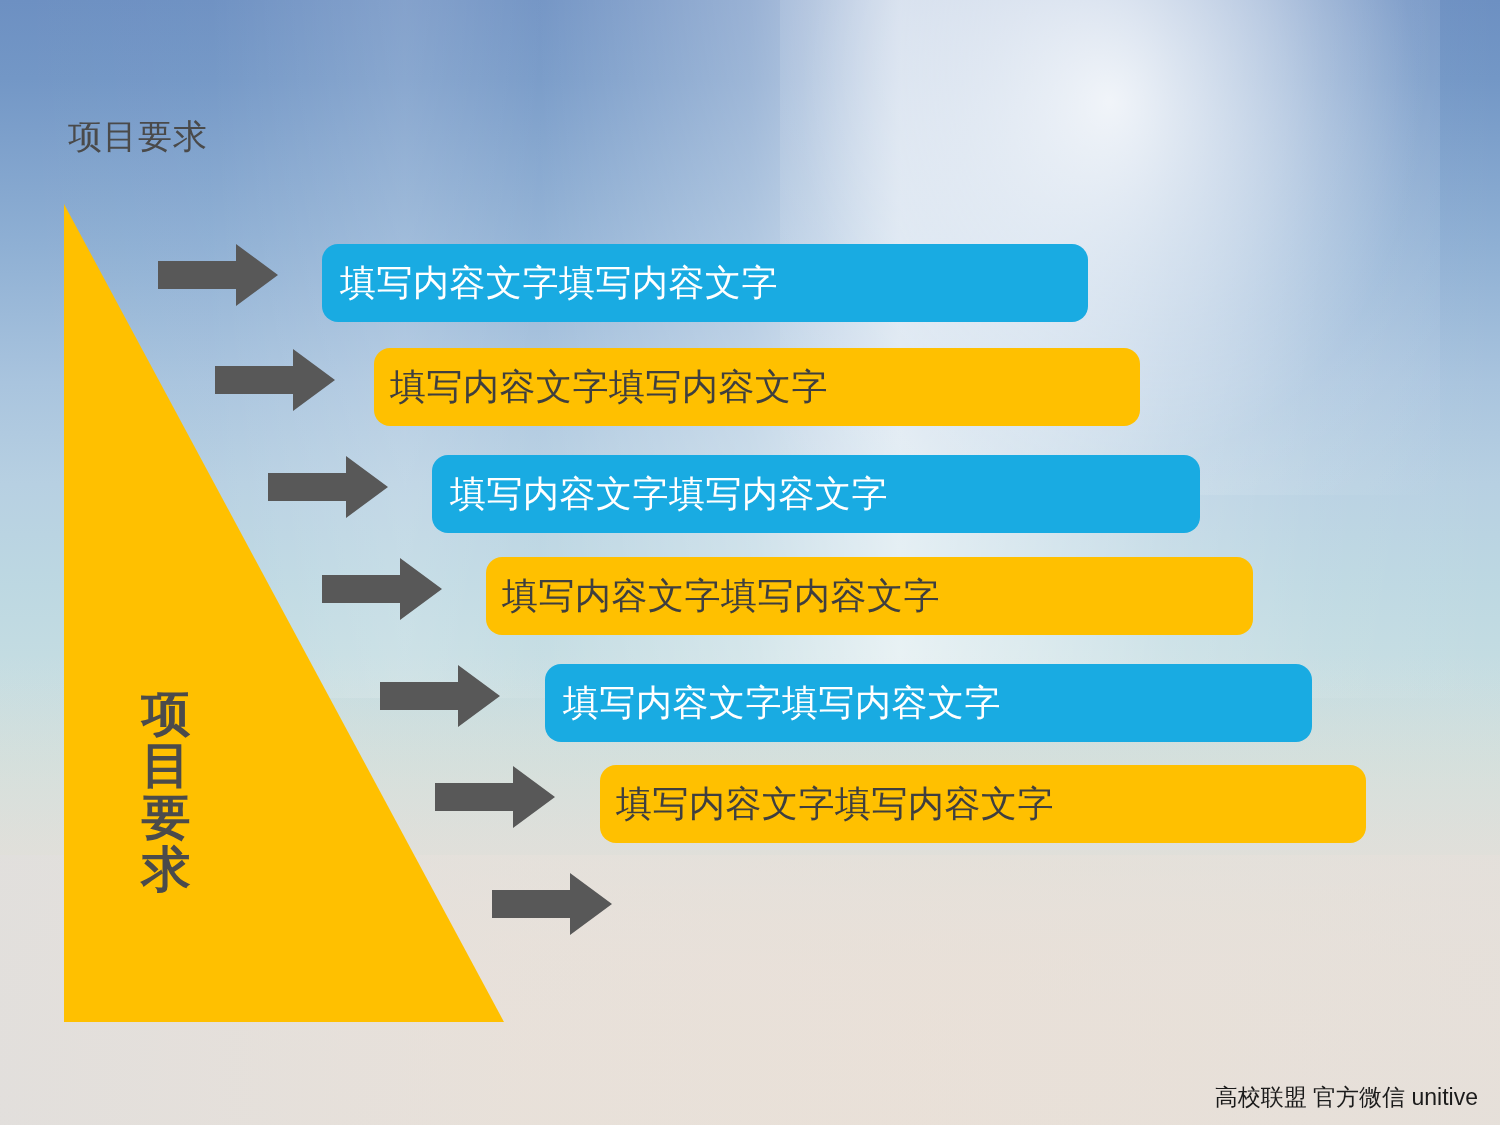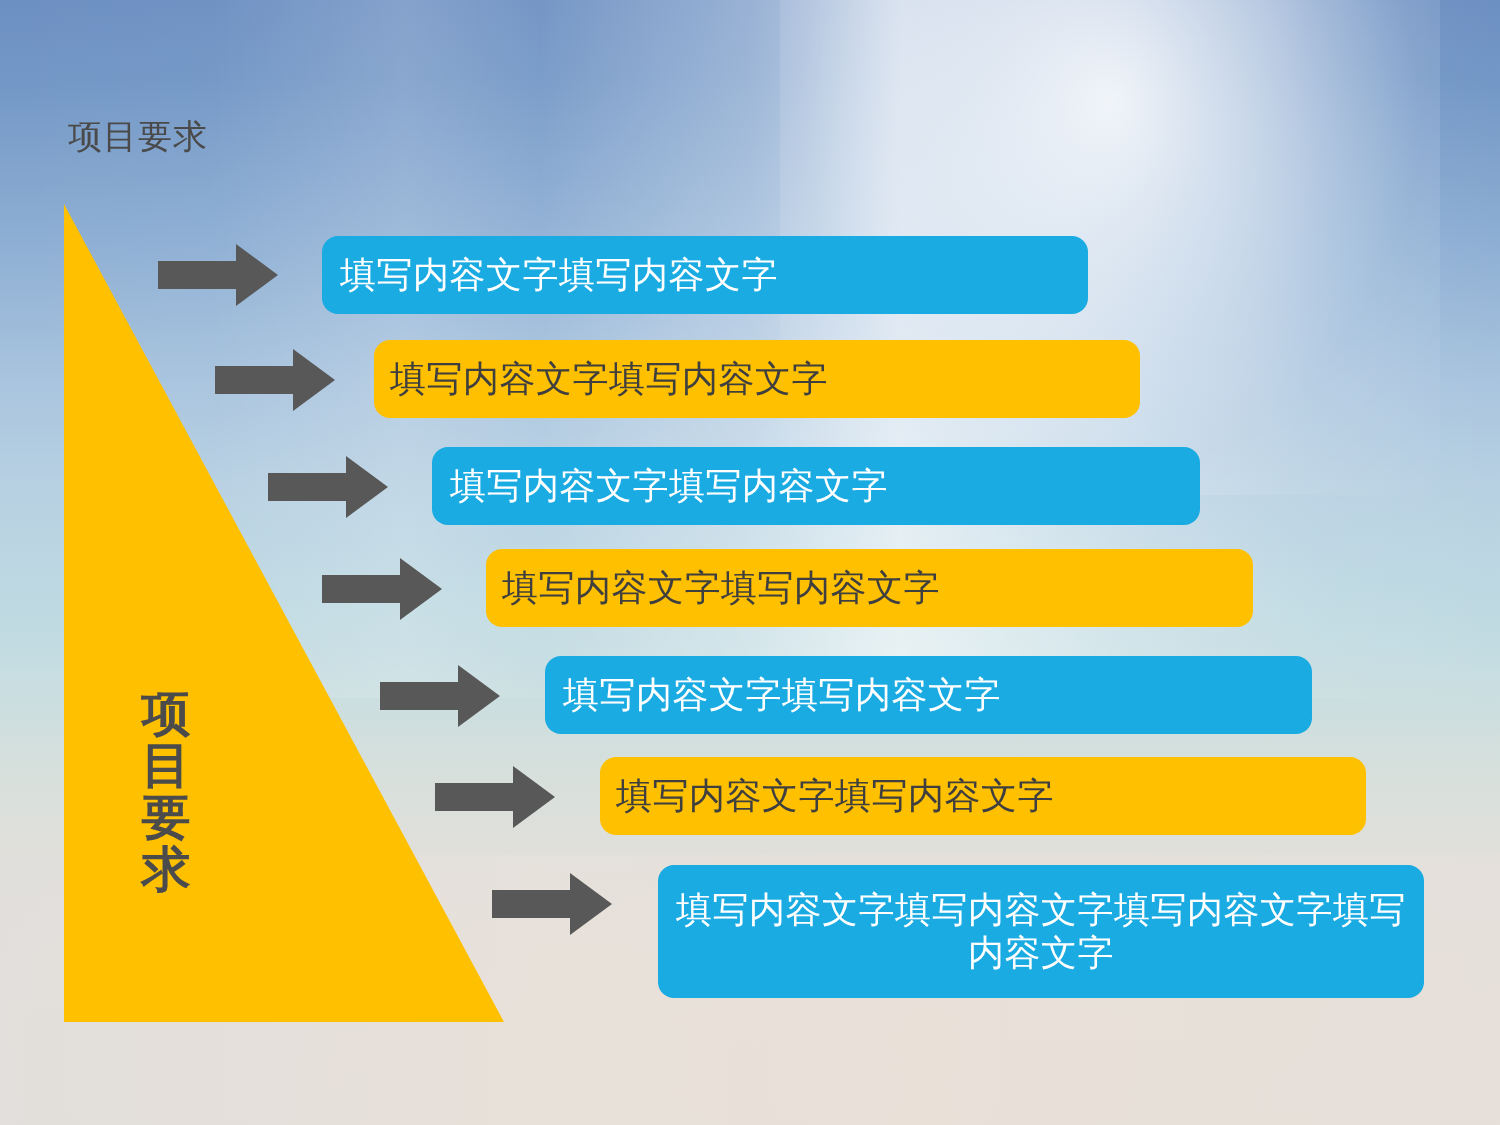--- a/index.html
+++ b/index.html
@@ -121,20 +121,21 @@
   }
   .arrow svg { display: block; width: 100%; height: 100%; }
 
   
   .bar {
     position: absolute;
     border-radius: 16px;
     display: flex;
     align-items: center;
     box-sizing: border-box;
+    margin-top: 8px;
   }
   .bar.blue   { background: #19ABE2; }
   .bar.yellow { background: #FFC000; }
   .bar-text {
     width: 100%;
     font-size: 36px;
     line-height: 1.18;
     letter-spacing: 0.5px;
   }
   .bar.blue .bar-text   { color: #ffffff; padding-left: 18px; text-align: left; }
@@ -230,18 +231,16 @@
   </div>
 
   <div class="bar blue" style="left:545px; top:656px; width:767px; height:78px;">
     <div class="bar-text">填写内容文字填写内容文字</div>
   </div>
 
   <div class="bar yellow" style="left:600px; top:757px; width:766px; height:78px;">
     <div class="bar-text">填写内容文字填写内容文字</div>
   </div>
 
-  <div class="bar blue wrap" style="left:658px; top:865px; width:766px; height:133px;">
-    <div class="bar-text">填写内容文字填写内容文字填写内容文字填写内容文字</div>
-  </div>
-
+
+  <div class="footer">高校联盟 官方微信  unitive</div>
 
 </div>
 
 </body></html>

